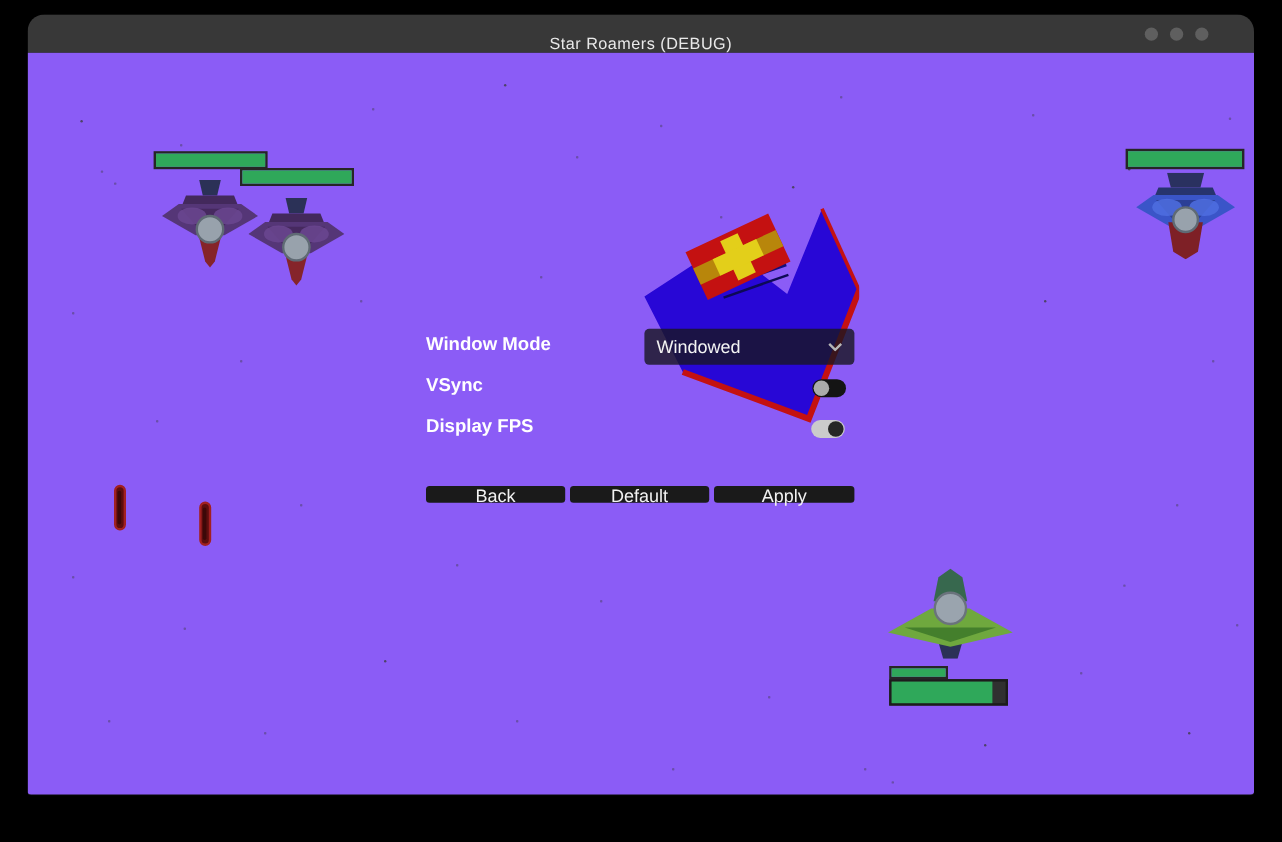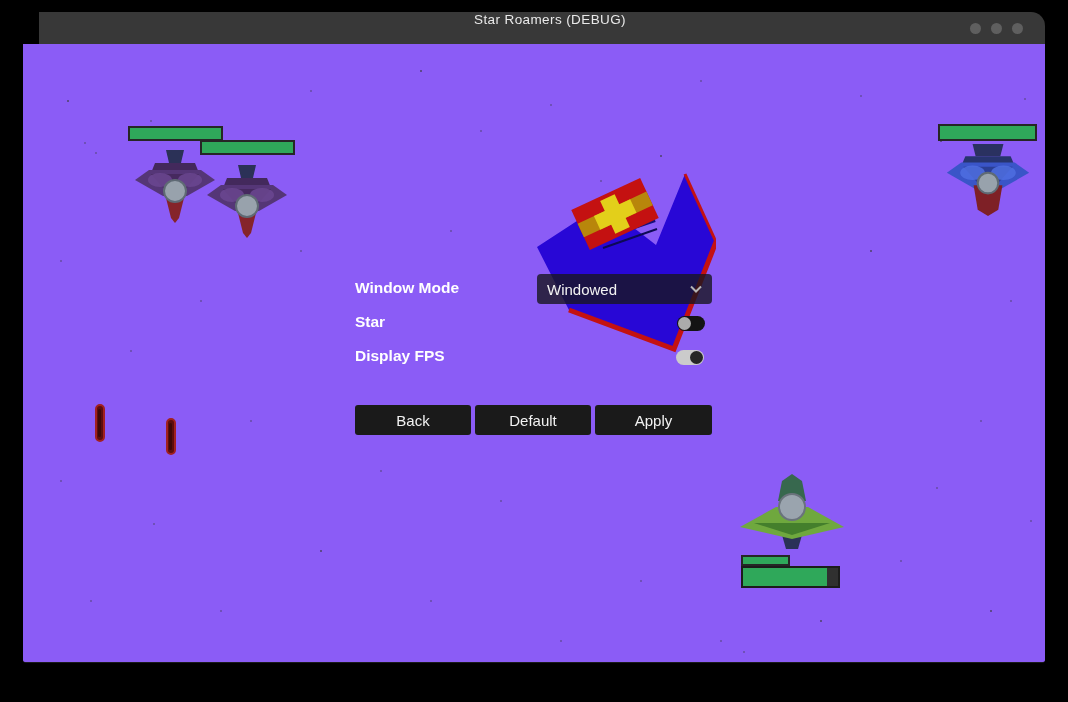--- a/index.html
+++ b/index.html
@@ -5,22 +5,22 @@
   * { margin:0; padding:0; box-sizing:border-box; }
   html,body { width:1068px; height:702px; background:#000; overflow:hidden;
               font-family:"Liberation Sans", sans-serif; }
 
   .app-window {
     position:absolute; left:23px; top:12px; width:1022px; height:651px;
     background:#000; border-radius:14px 14px 3px 3px; overflow:hidden;
     border-bottom:1px solid rgba(150,150,150,0.18);
   }
   .titlebar {
-    position:absolute; left:16px; top:0; width:100%; height:32px;
-    background:var(--chrome-gray); display:flex; align-items:flex-start; justify-content:center;
+    position:absolute; left:0; top:0; width:100%; height:32px;
+    background:var(--chrome-gray); display:flex; align-items:flex-end; justify-content:center;
   }
   .title-text { color:#e9e9e9; font-size:13.5px; letter-spacing:.4px; }
   .tb-controls { position:absolute; right:38px; top:0; height:32px; display:flex; align-items:center; gap:10px; }
   .tb-dot { width:11px; height:11px; border-radius:50%; background:#5f5f5f; }
 
   .game-area { position:absolute; left:0; top:32px; width:1022px; height:619px; background:#8b5cf6; }
 
   .star { position:absolute; background:#3a3a3a; border-radius:50%; }
 
   
@@ -43,21 +43,21 @@
     color:#f3f3f3; font-size:15px; padding:0 10px; cursor:default;
   }
   .dropdown .dd-text { flex:1; }
   .toggle { position:absolute; width:28px; height:15px; border-radius:8px;
             background:var(--toggle-off-track); z-index:6; }
   .toggle .knob { position:absolute; top:1px; left:1px; width:13px; height:13px;
             border-radius:50%; background:#ababab; }
   .toggle.on { background:var(--toggle-on); }
   .toggle.on .knob { left:auto; right:1px; background:#262626; }
 
-  .btn { position:absolute; width:116px; height:30px; background:var(--button-bg);
+  .btn { position:absolute; width:116px; height:14px; background:var(--button-bg);
          border:none; border-radius:3px; color:#f2f2f2; font-size:15px;
          font-family:"Liberation Sans", sans-serif; z-index:6; }
 </style>
 </head>
 <body>
 
 <div class="app-window">
 
   <div class="titlebar">
     <span class="title-text">Star Roamers (DEBUG)</span>
@@ -187,21 +187,21 @@
     </div>
 
     <span class="menu-label" style="left:332px; top:235px;">Window Mode</span>
     <div class="dropdown">
       <span class="dd-text">Windowed</span>
       <svg width="12" height="8" viewBox="0 0 12 8">
         <polyline points="1,1.5 6,6.5 11,1.5" fill="none" stroke="#b5b5b5" stroke-width="2"></polyline>
       </svg>
     </div>
 
-    <span class="menu-label" style="left:332px; top:269px;">Star</span>
+    <span class="menu-label" style="left:332px; top:269px;">VSync</span>
     <div class="toggle" style="left:654px; top:272px;">
       <span class="knob"></span>
     </div>
 
     <span class="menu-label" style="left:332px; top:303px;text-align:center;">Display FPS</span>
     <div class="toggle on" style="left:653px; top:306px;">
       <span class="knob"></span>
     </div>
 
     <button class="btn" style="left:332px; top:361px;">Back</button>

